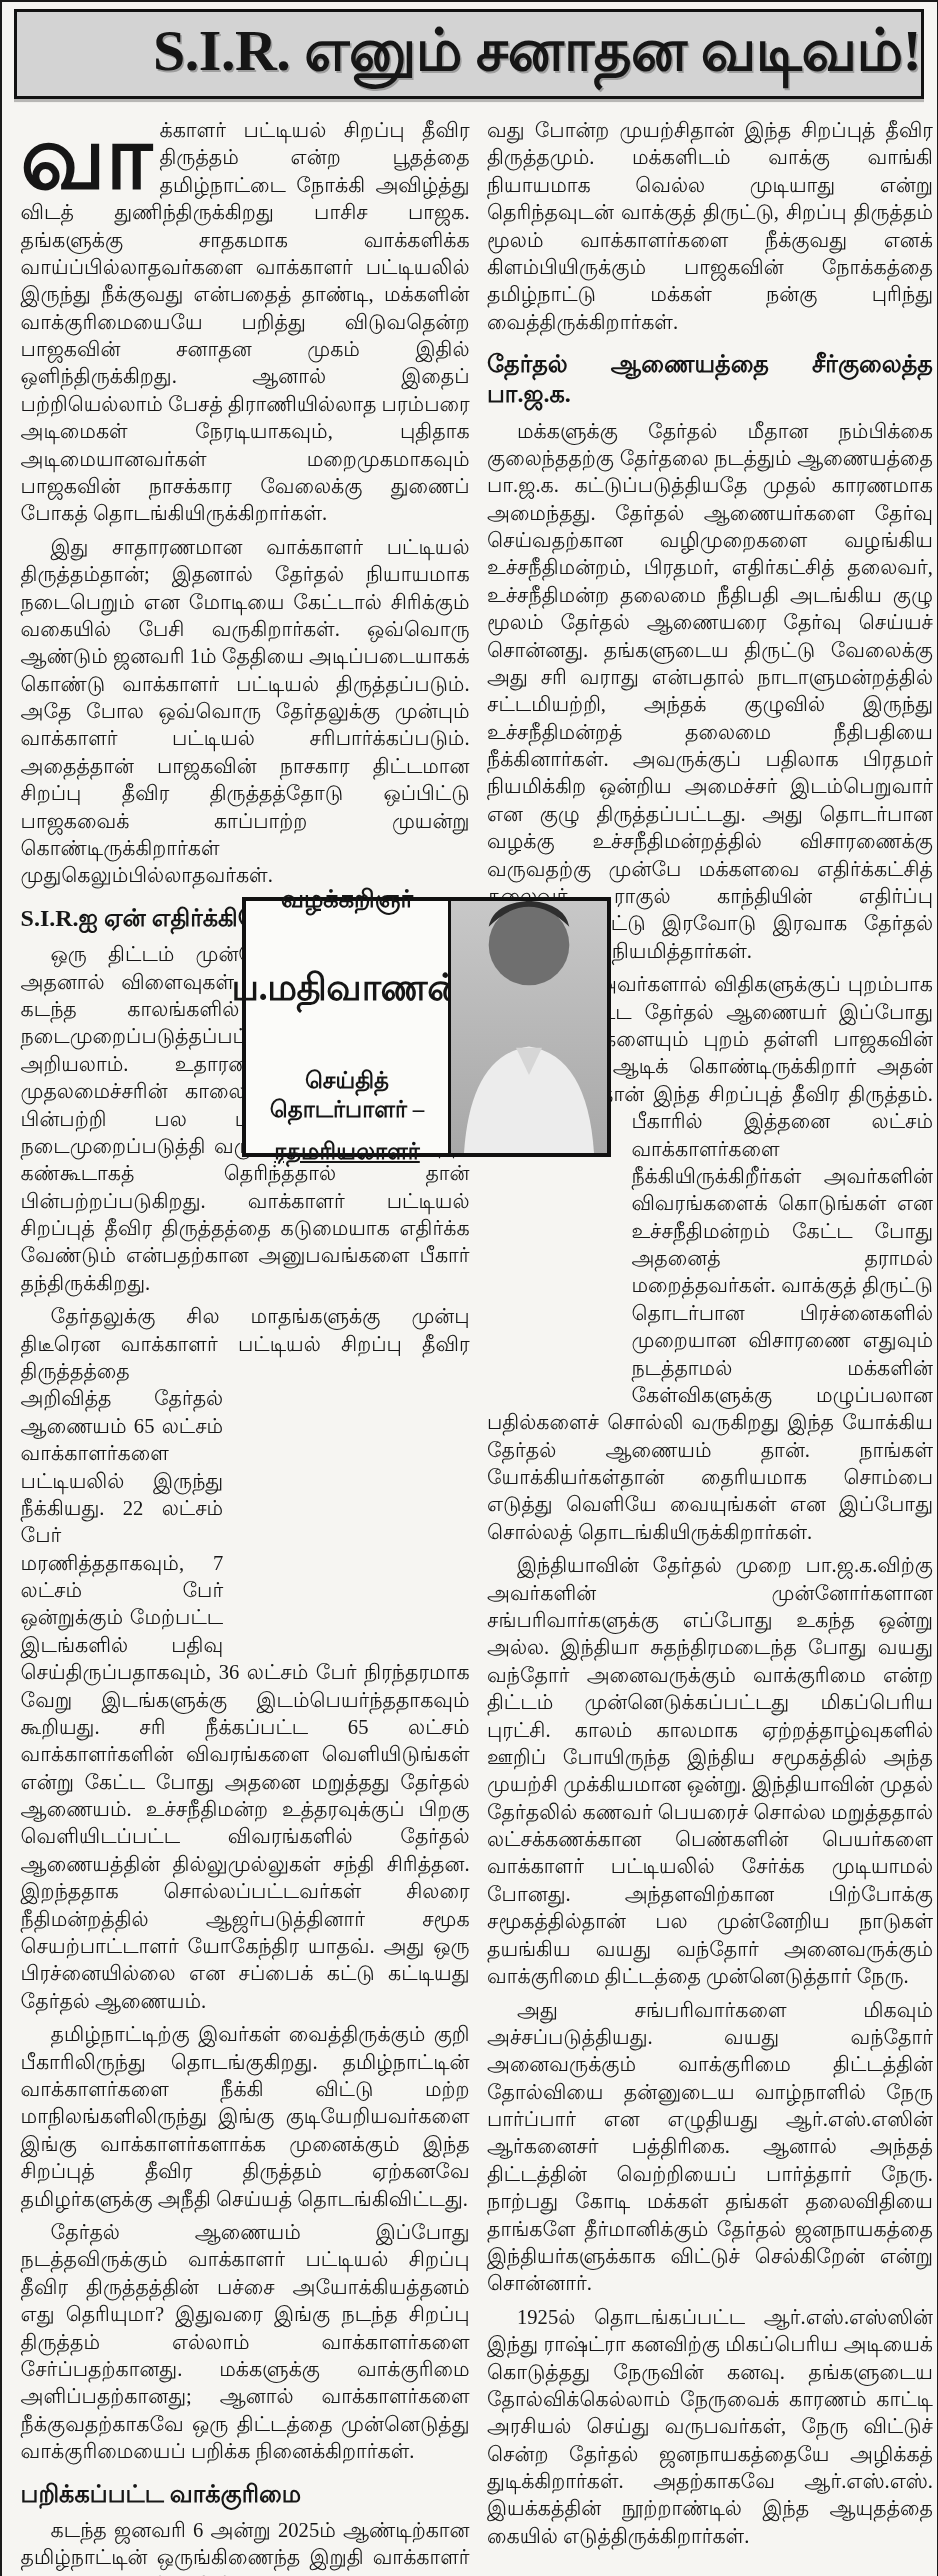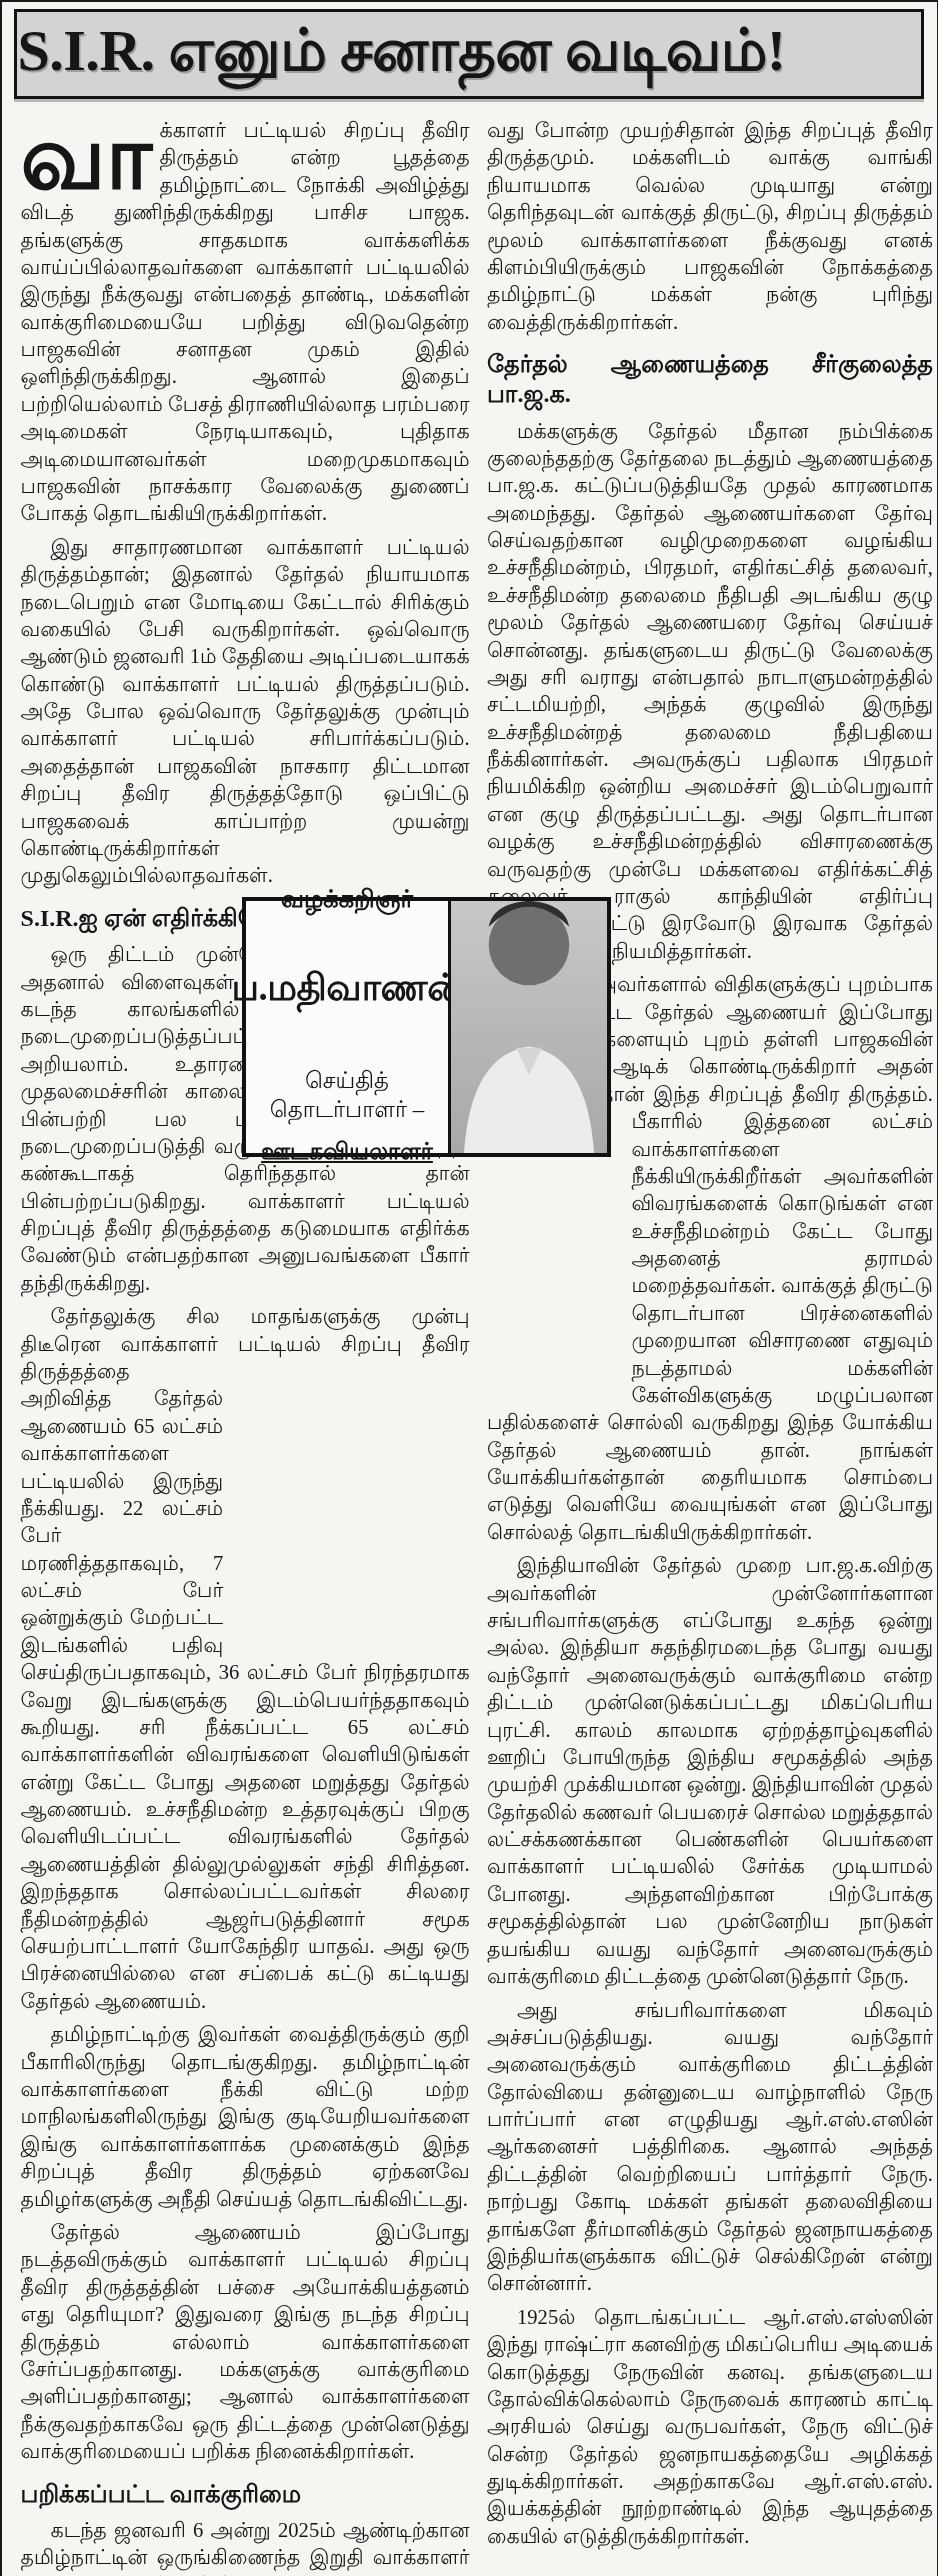--- a/index.html
+++ b/index.html
@@ -13,21 +13,21 @@
     position:absolute;left:0;top:0;right:0;bottom:0;
     border:2.6px solid #1b1b1b;
     box-sizing:border-box;
     pointer-events:none;
   }
   .masthead{
     position:absolute;left:14.4px;top:9.3px;width:910px;height:90px;
     box-sizing:border-box;
     background:#d3d3d3;
     border:3.1px solid #121212;
-    display:flex;align-items:center;justify-content:flex-start;
+    display:flex;align-items:center;justify-content:flex-end;
     box-shadow:0 3.1px 0 rgba(0,0,0,0.25);
   }
   .masthead .title{
     font-size:58px;font-weight:bold;letter-spacing:-0.5px;
     white-space:nowrap;
     text-shadow:1.5px 1.5px 0 rgba(0,0,0,0.25);
   }
   .col{
     position:absolute;top:117px;
     font-size:20.6px;line-height:1.33;
@@ -54,21 +54,21 @@
     border:4.1px solid #111;background:#fbfbf9;
     display:flex;z-index:5;
   }
   .author-box .info{
     width:202px;box-sizing:border-box;
     display:flex;flex-direction:column;align-items:center;justify-content:center;
     gap:13.4px;padding:5.2px 7.2px;text-align:center;
   }
   .author-role{font-size:24px;font-weight:bold;}
   .author-name{font-size:37px;font-weight:bold;letter-spacing:-0.5px;margin-top:37px;}
-  .author-desig1{font-size:23px;font-weight:normal;margin-top:40px;}
+  .author-desig1{font-size:23px;font-weight:bold;margin-top:40px;}
   .author-desig2{font-size:23px;font-weight:bold;text-decoration:underline;}
   .author-photo{
     flex:1;border-left:3.1px solid #111;
     background:#c3c3c3;position:relative;overflow:hidden;
   }
   .author-photo svg{position:absolute;left:0;top:0;width:100%;height:100%;}
 </style>
 </head>
 <body>
 
@@ -97,21 +97,21 @@
     <p>இந்தியாவின் தேர்தல் முறை பா.ஜ.க.விற்கு அவர்களின் முன்னோர்களான சங்பரிவார்களுக்கு எப்போது உகந்த ஒன்று அல்ல. இந்தியா சுதந்திரமடைந்த போது வயது வந்தோர் அனைவருக்கும் வாக்குரிமை என்ற திட்டம் முன்னெடுக்கப்பட்டது மிகப்பெரிய புரட்சி. காலம் காலமாக ஏற்றத்தாழ்வுகளில் ஊறிப் போயிருந்த இந்திய சமூகத்தில் அந்த முயற்சி முக்கியமான ஒன்று. இந்தியாவின் முதல் தேர்தலில் கணவர் பெயரைச் சொல்ல மறுத்ததால் லட்சக்கணக்கான பெண்களின் பெயர்களை வாக்காளர் பட்டியலில் சேர்க்க முடியாமல் போனது. அந்தளவிற்கான பிற்போக்கு சமூகத்தில்தான் பல முன்னேறிய நாடுகள் தயங்கிய வயது வந்தோர் அனைவருக்கும் வாக்குரிமை திட்டத்தை முன்னெடுத்தார் நேரு.</p>
     <p>அது சங்பரிவார்களை மிகவும் அச்சப்படுத்தியது. வயது வந்தோர் அனைவருக்கும் வாக்குரிமை திட்டத்தின் தோல்வியை தன்னுடைய வாழ்நாளில் நேரு பார்ப்பார் என எழுதியது ஆர்.எஸ்.எஸின் ஆர்கனைசர் பத்திரிகை. ஆனால் அந்தத் திட்டத்தின் வெற்றியைப் பார்த்தார் நேரு. நாற்பது கோடி மக்கள் தங்கள் தலைவிதியை தாங்களே தீர்மானிக்கும் தேர்தல் ஜனநாயகத்தை இந்தியர்களுக்காக விட்டுச் செல்கிறேன் என்று சொன்னார்.</p>
     <p>1925ல் தொடங்கப்பட்ட ஆர்.எஸ்.எஸ்ஸின் இந்து ராஷ்ட்ரா கனவிற்கு மிகப்பெரிய அடியைக் கொடுத்தது நேருவின் கனவு. தங்களுடைய தோல்விக்கெல்லாம் நேருவைக் காரணம் காட்டி அரசியல் செய்து வருபவர்கள், நேரு விட்டுச் சென்ற தேர்தல் ஜனநாயகத்தையே அழிக்கத் துடிக்கிறார்கள். அதற்காகவே ஆர்.எஸ்.எஸ். இயக்கத்தின் நூற்றாண்டில் இந்த ஆயுதத்தை கையில் எடுத்திருக்கிறார்கள்.</p>
   </div>
 
 <div class="author-box">
   <div class="info">
     <div class="author-role">வழக்கறிஞர்</div>
     <div class="author-name">ப.மதிவாணன்</div>
     <div class="author-desig1">செய்தித் தொடர்பாளர் –</div>
-    <div class="author-desig2">ஊடகவியலாளர்</div>
+    <div class="author-desig2">ரதமரியலாளர்</div>
   </div>
   <div class="author-photo">
     <svg viewBox="0 0 240 480" preserveAspectRatio="xMidYMax slice" aria-hidden="true">
       <defs>
         <linearGradient id="bgph" x1="0" y1="0" x2="0" y2="1">
           <stop offset="0" stop-color="#cfcfcf"></stop>
             <stop offset="1" stop-color="#a8a8a8"></stop>
         </linearGradient>
       </defs>
       <rect x="0" y="0" width="240" height="480" fill="url(#bgph)"></rect>

